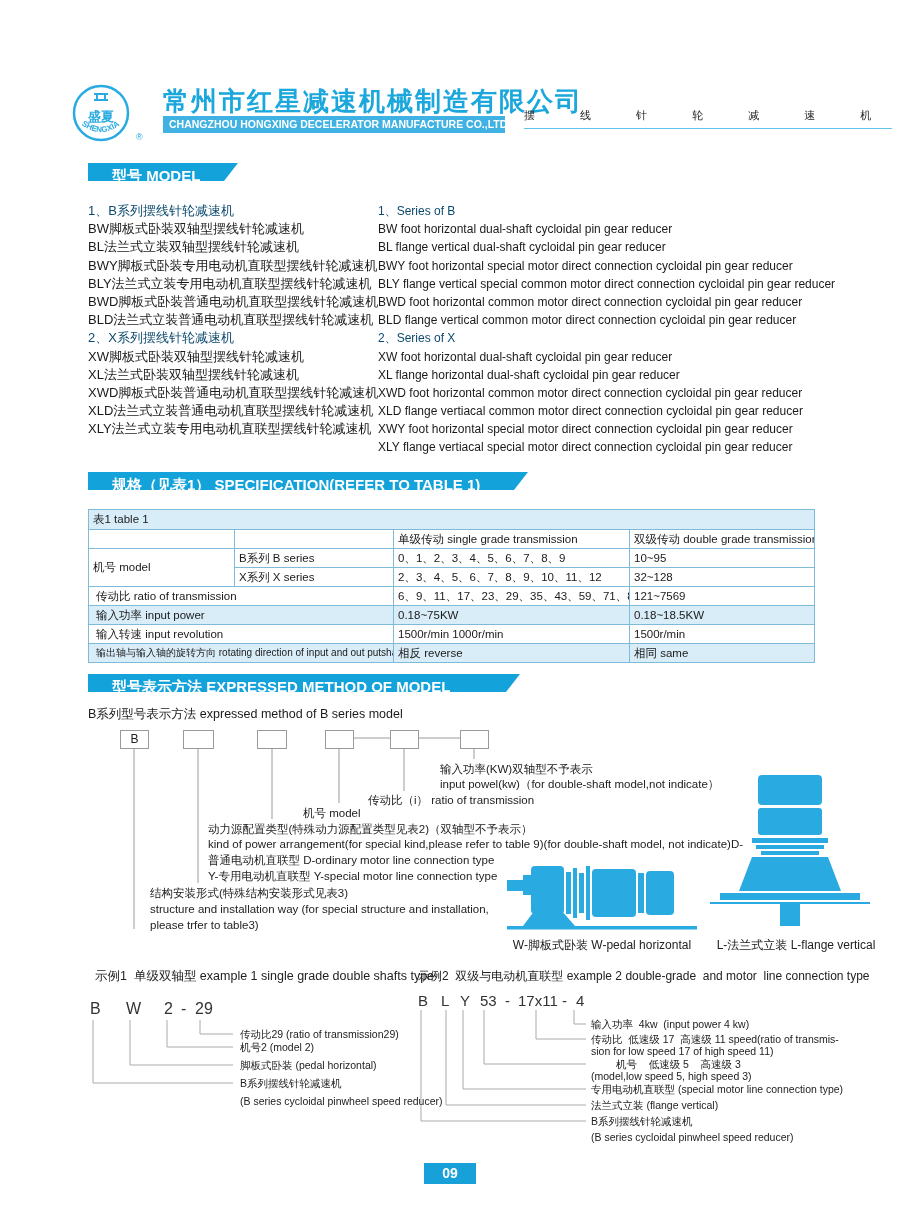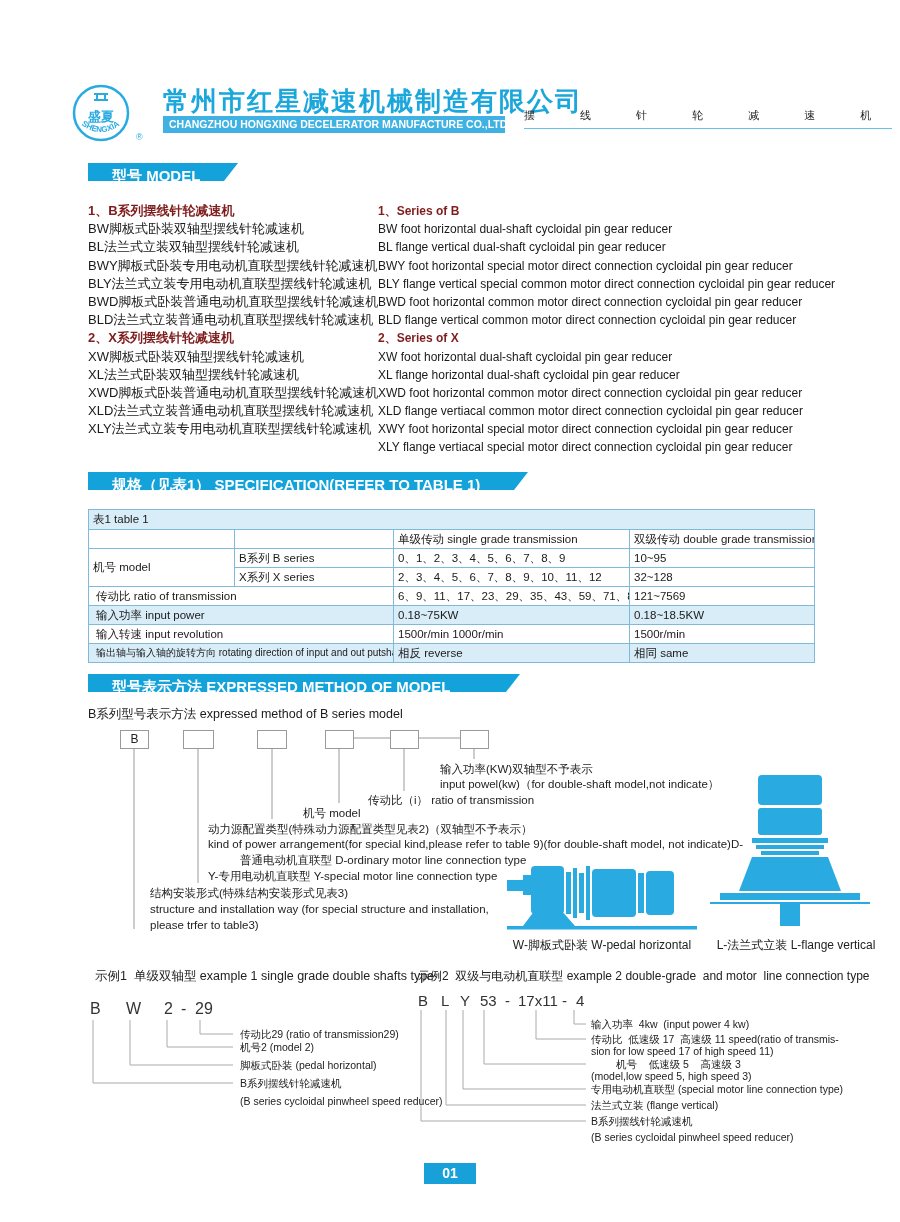--- a/index.html
+++ b/index.html
@@ -17,21 +17,21 @@
   
   .banner{position:absolute;height:18px;background:#14a2da;color:#fff;font-weight:bold;font-size:15px;
           line-height:26px;padding-left:24px;box-sizing:border-box;white-space:nowrap;
           clip-path:polygon(0 0,100% 0,calc(100% - 14px) 100%,0 100%);}
 
   
   .model-col{position:absolute;top:202px;}
   .model-col .mi{height:18.2px;line-height:18.2px;white-space:nowrap;}
   .model-cn{left:88px;width:300px;font-size:13px;}
   .model-en{left:378px;width:520px;font-size:12px;}
-  .mi.head{color:#7f1d1d;font-weight:bold;}
+  .mi.head{color:#0c4a6e;font-weight:normal;}
 
   
   .spec-table{position:absolute;left:88px;top:509px;width:726px;border-collapse:collapse;
               font-size:11.5px;table-layout:fixed;}
   .spec-table td{border:1px solid #7fbad9;padding:0 4px;height:18px;
                  overflow:hidden;white-space:nowrap;}
   .spec-table{border:1.5px solid #7fbad9;}
   .spec-table td.lbl{text-align:left;padding-left:7px;}
   .fill{background:#d9edf9;}
   .pre{white-space:pre;}
@@ -184,21 +184,21 @@
     <div class="mbox" style="left:325px;"></div>
     <div class="mbox" style="left:390px;"></div>
     <div class="mbox" style="left:460px;"></div>
 
     <div class="ann" style="left:440px;top:37px;">输入功率(KW)双轴型不予表示</div>
     <div class="ann" style="left:440px;top:52px;">input powel(kw)（for double-shaft model,not indicate）</div>
     <div class="ann" style="left:368px;top:68px;">传动比（i） ratio of transmission</div>
     <div class="ann" style="left:303px;top:81px;">机号 model</div>
     <div class="ann" style="left:208px;top:97px;">动力源配置类型(特殊动力源配置类型见表2)（双轴型不予表示）</div>
     <div class="ann" style="left:208px;top:112px;">kind of power arrangement(for special kind,please refer to table 9)(for double-shaft model, not indicate)D-</div>
-    <div class="ann" style="left:208px;top:128px;margin-left:32px;">普通电动机直联型 D-ordinary motor line connection type</div>
+    <div class="ann" style="left:208px;top:128px;">普通电动机直联型 D-ordinary motor line connection type</div>
     <div class="ann" style="left:208px;top:144px;">Y-专用电动机直联型 Y-special motor line connection type</div>
     <div class="ann" style="left:150px;top:161px;">结构安装形式(特殊结构安装形式见表3)</div>
     <div class="ann" style="left:150px;top:177px;">structure and installation way (for special structure and installation,</div>
     <div class="ann" style="left:150px;top:193px;">please trfer to table3)</div>
 
     <svg class="abs" style="left:505px;top:113px;" width="195" height="98" viewBox="0 0 195 98">
       <g fill="#29abe2">
         <rect x="2" y="88" width="190" height="3.5"></rect>
         <rect x="2" y="42" width="17" height="11"></rect>
         <rect x="18" y="37" width="8" height="20"></rect>
@@ -274,15 +274,15 @@
     <div class="exann" style="left:591px;top:71px;">传动比  低速级 17  高速级 11 speed(ratio of transmis-</div>
     <div class="exann" style="left:591px;top:83px;">sion for low speed 17 of high speed 11)</div>
     <div class="exann" style="left:591px;top:96px;margin-left:25px;">机号    低速级 5    高速级 3</div>
     <div class="exann" style="left:591px;top:108px;">(model,low speed 5, high speed 3)</div>
     <div class="exann" style="left:591px;top:121px;">专用电动机直联型 (special motor line connection type)</div>
     <div class="exann" style="left:591px;top:137px;">法兰式立装 (flange vertical)</div>
     <div class="exann" style="left:591px;top:153px;">B系列摆线针轮减速机</div>
     <div class="exann" style="left:591px;top:169px;">(B series cycloidal pinwheel speed reducer)</div>
   </div>
 
-  <div class="page-num">01</div>
+  <div class="page-num">09</div>
 
 </div>
 
 </body></html>

